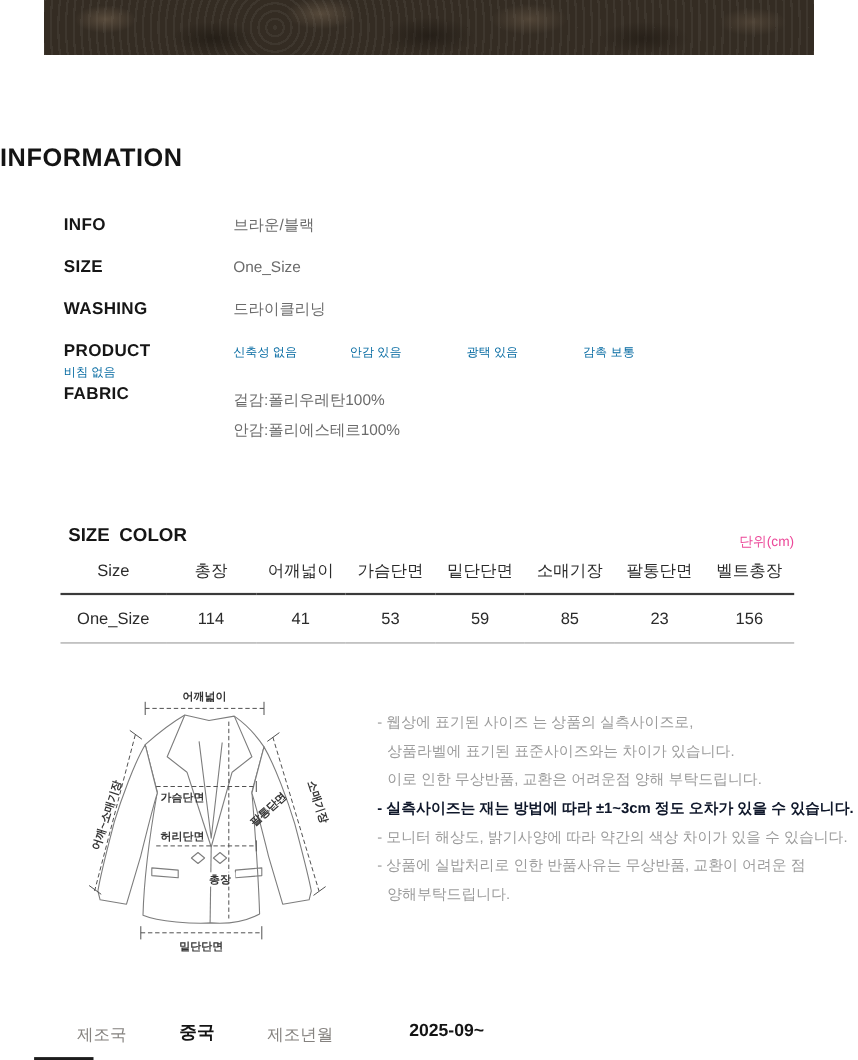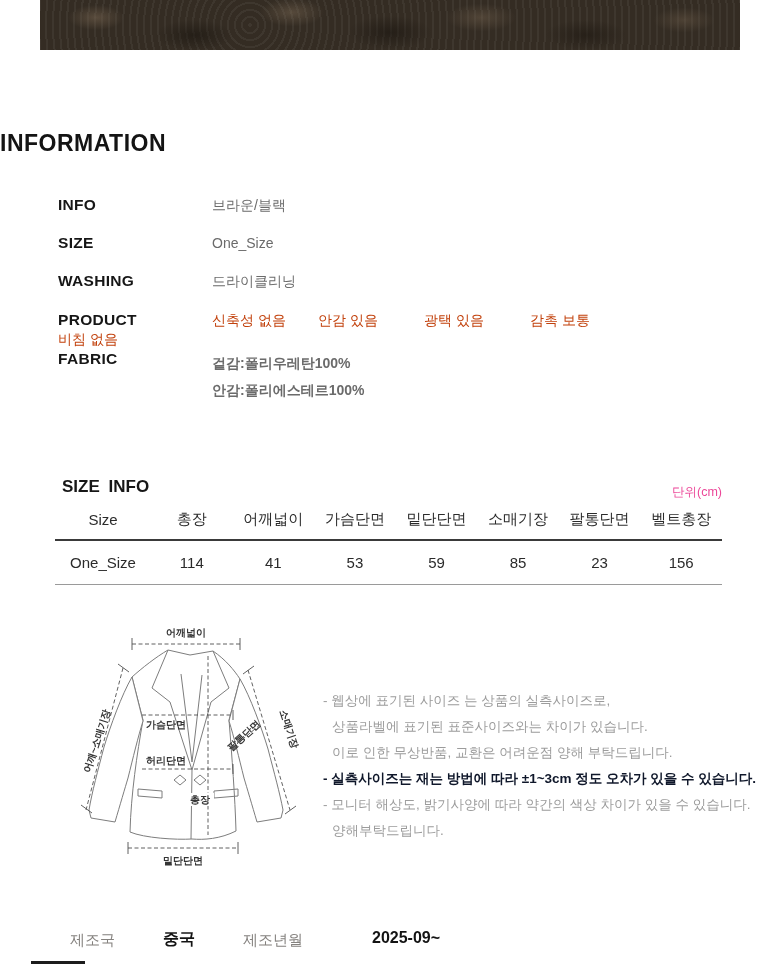--- a/index.html
+++ b/index.html
@@ -24,41 +24,41 @@
 
   .main-title {
     position:absolute; top:130px; left:0; width:100%;
     text-align:left; font-size:23px; font-weight:800; color:#141414; letter-spacing:0.5px;
   }
 
   
   .info-row { position:absolute; left:58px; width:682px; height:22px; }
   .info-label { display:inline-block; width:154px; font-size:15.5px; font-weight:700; color:#161616; letter-spacing:0.3px; vertical-align:top; }
   .info-value { font-size:14px; color:#6b6b6b; }
-  .info-chip { display:inline-block; width:106px; font-size:14px; color:#c2410c; }
-  .fabric-line { font-size:14px; color:#6b6b6b; line-height:27px;font-weight:bold; }
+  .info-chip { display:inline-block; width:106px; font-size:11px; color:#0369a1; }
+  .fabric-line { font-size:14px; color:#6b6b6b; line-height:27px; }
 
   
   .sizeinfo-title { position:absolute; left:62px; top:477px; font-size:17px; font-weight:800; color:#161616; word-spacing:4px; }
   .unit-label { position:absolute; right:58px; top:484px; font-size:12.5px; color:#ec4899; }
   .size-table { position:absolute; left:55px; top:500px; width:667px; border-collapse:collapse; table-layout:fixed; }
   .size-table th { height:40px; font-size:15px; font-weight:500; color:#2b2b2b; text-align:center; border-bottom:2px solid #3a3a3a; }
   .size-table td { height:44px; font-size:15px; color:#2b2b2b; text-align:center; border-bottom:1.5px solid #9a9a9a; }
   .size-table .col-size { width:96px; }
 
   
   .diagram { position:absolute; left:80px; top:612px; width:250px; height:265px; }
   .diagram .garment { fill:#ffffff; stroke:#7d7d7d; stroke-width:1; stroke-linejoin:round; }
   .diagram .seam { fill:none; stroke:#7d7d7d; stroke-width:1; stroke-linejoin:round; }
   .diagram .measure { fill:none; stroke:#4f4f4f; stroke-width:0.9; stroke-dasharray:4 2.5; }
   .diagram .tick { fill:none; stroke:#4f4f4f; stroke-width:0.9; }
   .diagram text { font-family:"Liberation Sans","DejaVu Sans",sans-serif; font-size:10px; font-weight:600; fill:#353535; }
 
   
-  .notes { position:absolute; left:323px; top:644px;margin-top:44px; }
+  .notes { position:absolute; left:343px; top:644px; }
   .note-line { white-space:nowrap; height:26px; line-height:26px; font-size:13.5px; color:#9c9c9c; }
   .note-line.indent { padding-left:9px; }
   .note-line.bold { color:#0f172a; font-weight:700; }
 
   
   .footer-label { position:absolute; top:931px; font-size:15px; color:#85827f; }
   .footer-value { position:absolute; top:929px; font-size:16px; font-weight:700; color:#141414;margin-left:40px; }
   .origin-label { left:70px; }
   .origin-value { left:123px; }
   .date-label { left:243px; }
@@ -90,21 +90,21 @@
     <span class="info-label">PRODUCT</span><span class="info-chip">신축성 없음</span><span class="info-chip">안감 있음</span><span class="info-chip">광택 있음</span><span class="info-chip">감촉 보통</span><span class="info-chip">비침 없음</span>
   </div>
 
   <div class="info-row" style="top:350px; height:56px;">
     <span class="info-label">FABRIC</span><span style="display:inline-block; vertical-align:top;">
       <div class="fabric-line">겉감:폴리우레탄100%</div>
       <div class="fabric-line">안감:폴리에스테르100%</div>
     </span>
   </div>
 
-  <div class="sizeinfo-title">SIZE INFO</div>
+  <div class="sizeinfo-title">SIZE COLOR</div>
   <div class="unit-label">단위(cm)</div>
 
   <table class="size-table">
     <thead>
       <tr>
         <th class="col-size">Size</th>
         <th>총장</th>
         <th>어깨넓이</th>
         <th>가슴단면</th>
         <th>밑단단면</th>
@@ -178,20 +178,21 @@
     <path class="measure" d="M152,136 L181,112"></path>
     <text x="166" y="126" text-anchor="middle" transform="rotate(-42 166 126)">팔통단면</text>
   </svg>
 
   <div class="notes">
     <div class="note-line">- 웹상에 표기된 사이즈 는 상품의 실측사이즈로,</div>
     <div class="note-line indent">상품라벨에 표기된 표준사이즈와는 차이가 있습니다.</div>
     <div class="note-line indent">이로 인한 무상반품, 교환은 어려운점 양해 부탁드립니다.</div>
     <div class="note-line bold">- 실측사이즈는 재는 방법에 따라 ±1~3cm 정도 오차가 있을 수 있습니다.</div>
     <div class="note-line">- 모니터 해상도, 밝기사양에 따라 약간의 색상 차이가 있을 수 있습니다.</div>
+    <div class="note-line">- 상품에 실밥처리로 인한 반품사유는 무상반품, 교환이 어려운 점</div>
     <div class="note-line indent">양해부탁드립니다.</div>
   </div>
 
   <span class="footer-label origin-label">제조국</span>
   <span class="footer-value origin-value">중국</span>
   <span class="footer-label date-label">제조년월</span>
   <span class="footer-value date-value">2025-09~</span>
 
   <div class="bottom-fragment"></div>
 

